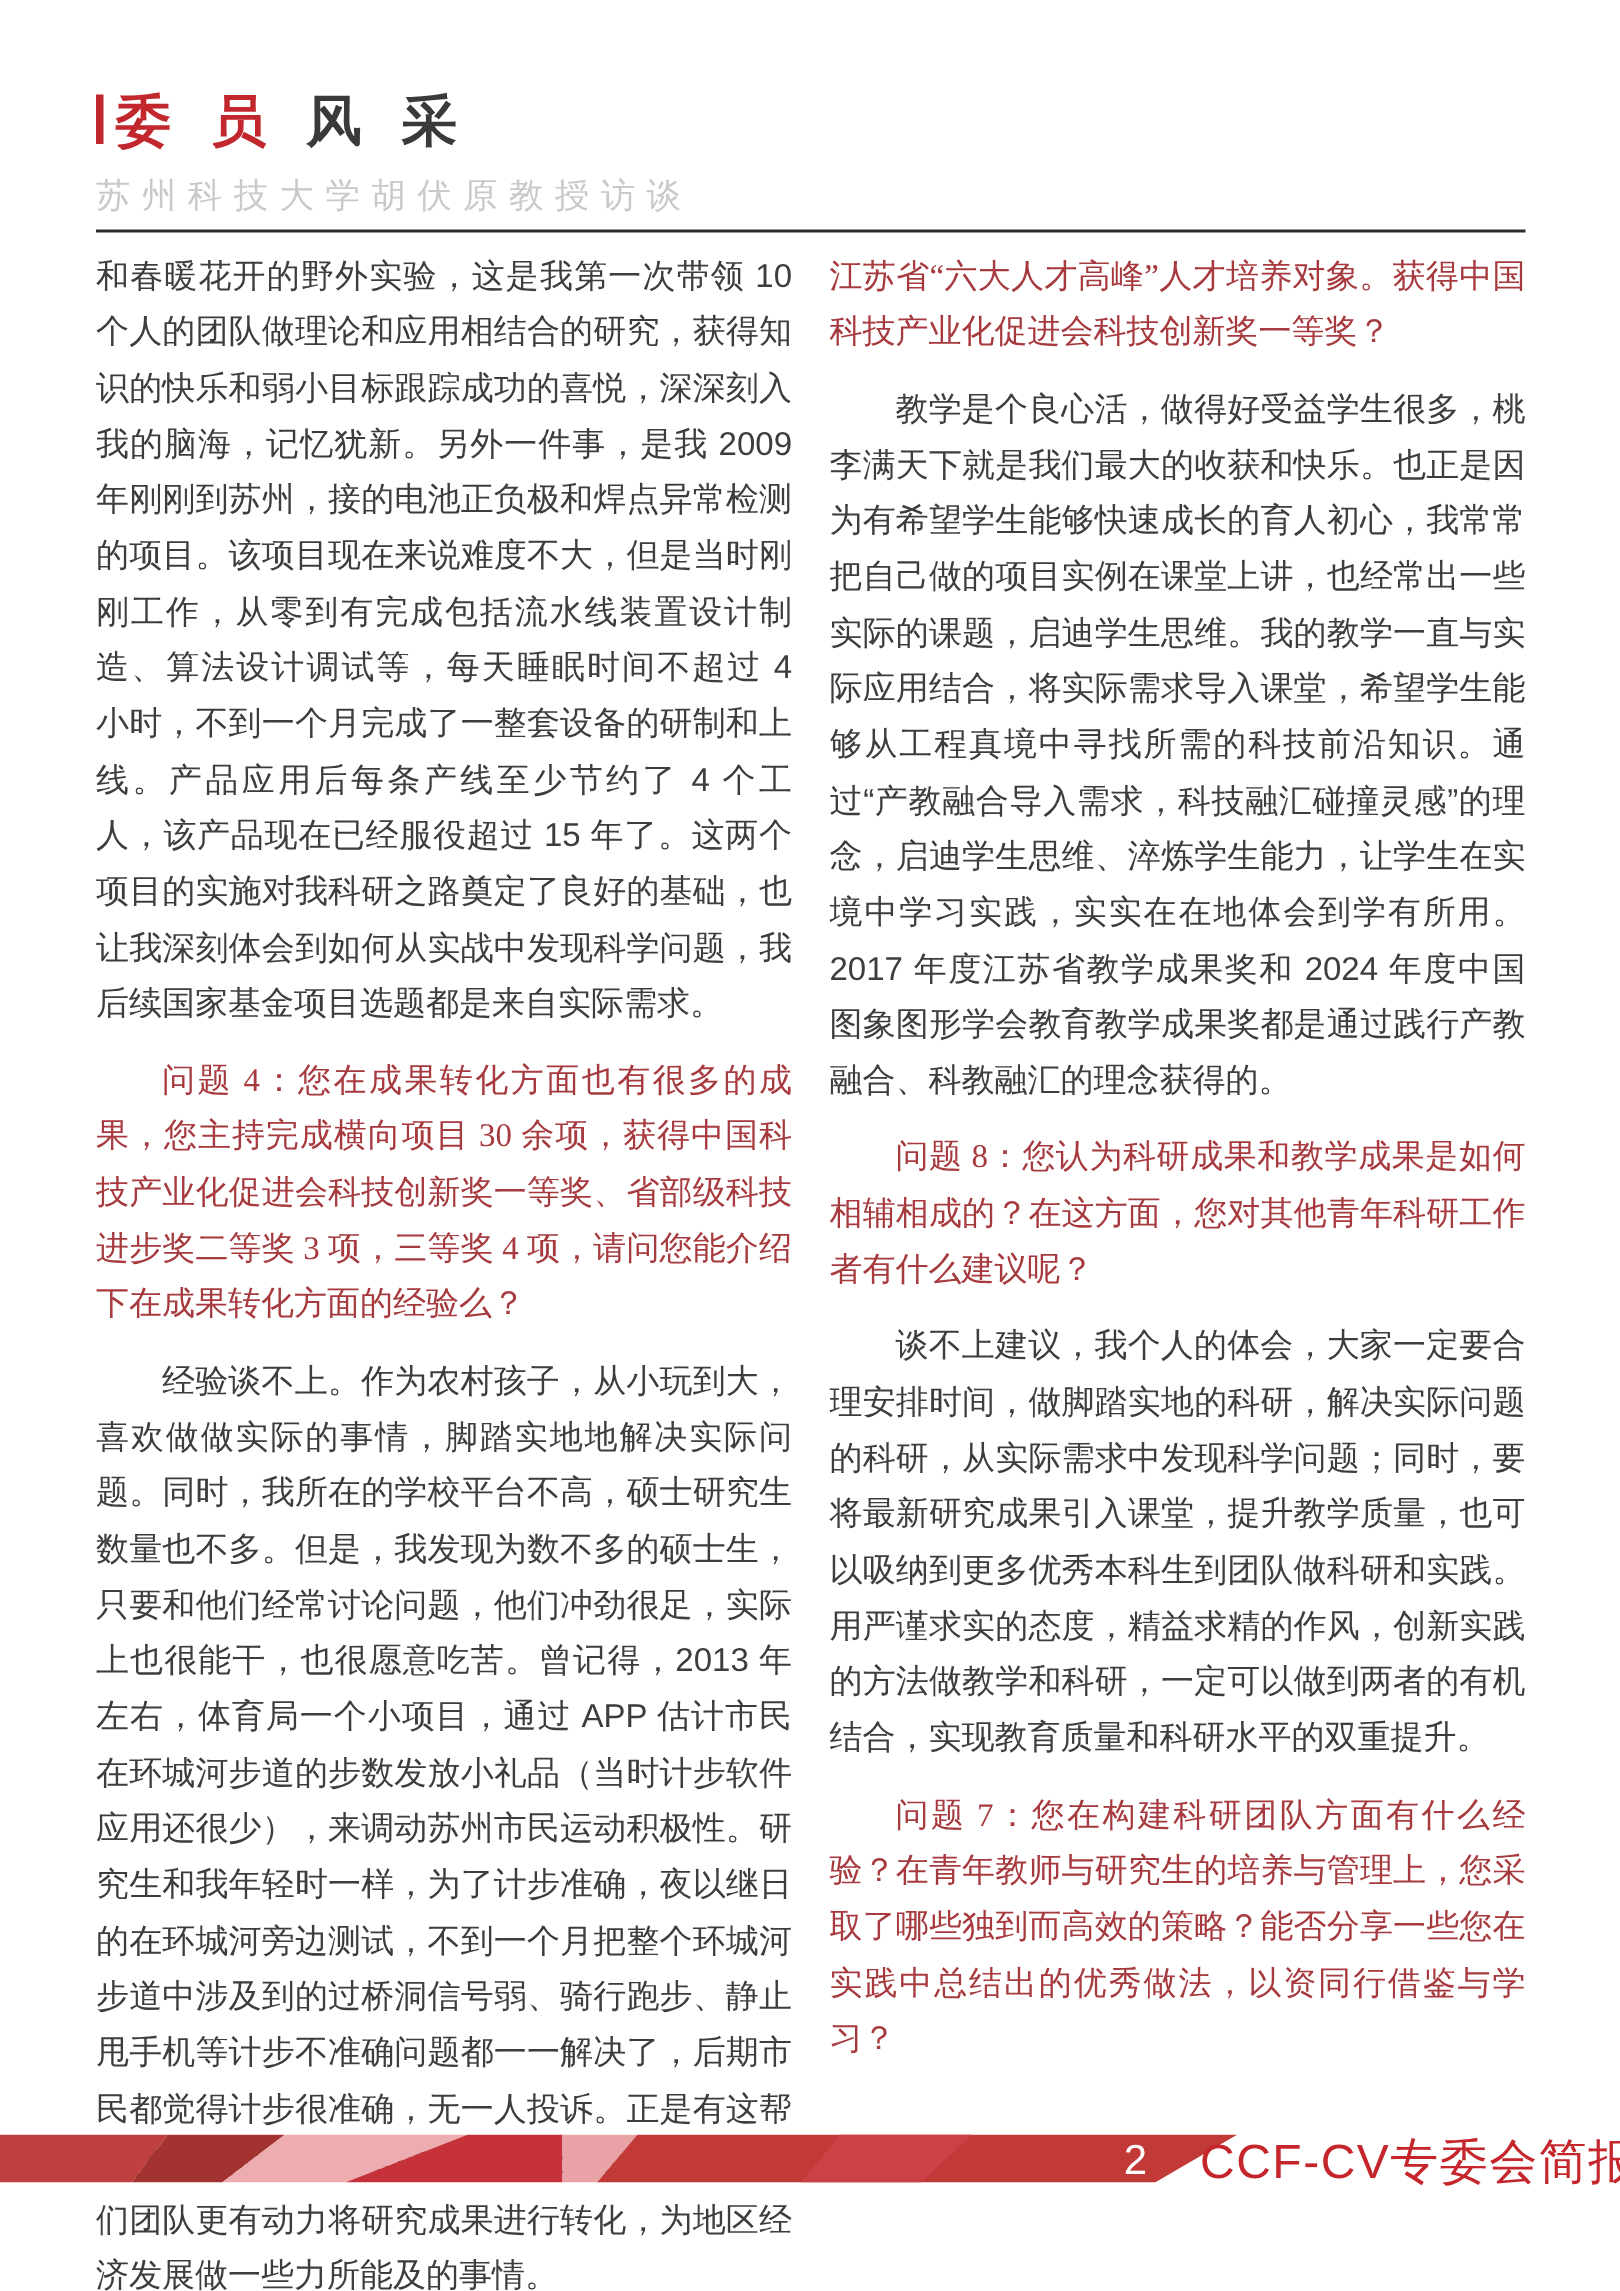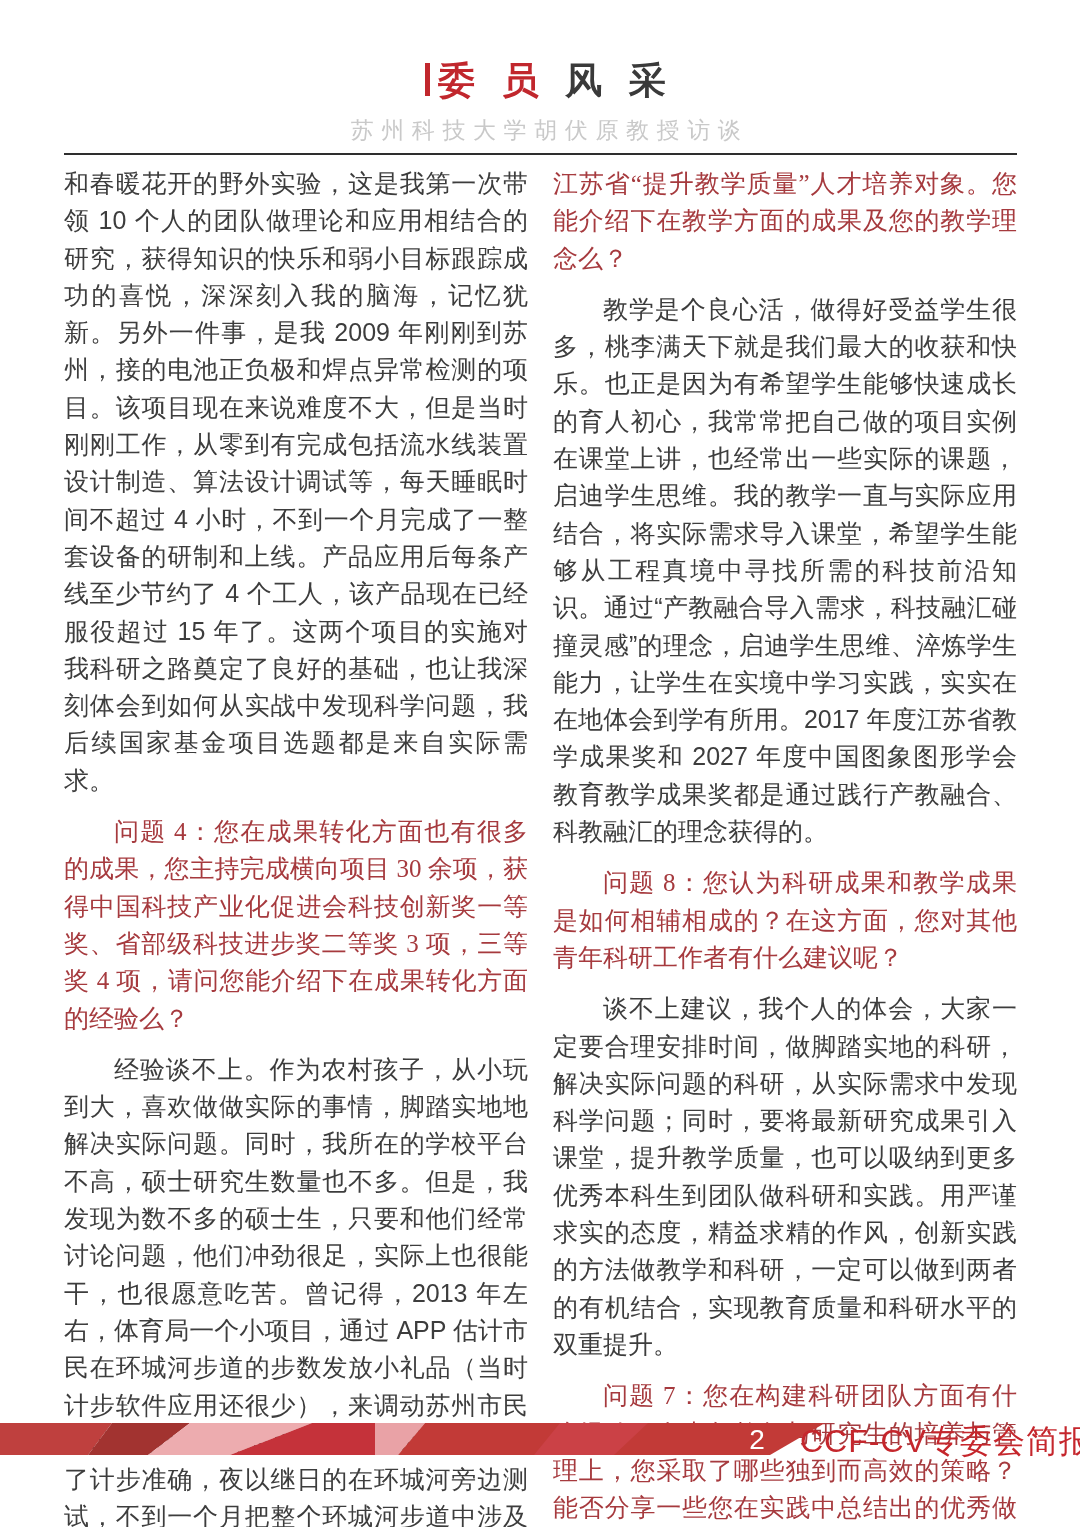--- a/index.html
+++ b/index.html
@@ -2,31 +2,31 @@
 <html><head>
 <meta charset="utf-8">
 <style>
   html,body{margin:0;padding:0;}
   body{
     width:1080px;height:1527px;position:relative;overflow:hidden;
     background:#ffffff;
     font-family:"Liberation Sans","DejaVu Sans",sans-serif;
   }
   
-  .page-header{position:absolute;top:0;left:64px;right:45px;text-align:center;}
+  .page-header{position:absolute;top:0;left:64px;right:45px;text-align:left;}
   .title-row{margin-top:56px;font-size:37px;font-weight:bold;letter-spacing:0.22em;color:#2f2f2f;white-space:nowrap;}
   .title-bar{display:inline-block;width:5px;height:33px;background:#c1272d;margin-right:8px;vertical-align:-3px;}
   .title-accent{color:#c1272d;}
   .title-rest{color:#3a3a3a;}
   .subtitle{margin-top:9px;font-size:23px;letter-spacing:0.33em;color:#c9c9c9;white-space:nowrap;}
   .header-rule{position:absolute;top:153px;left:64px;right:63px;height:2px;background:#2e2e2e;}
   
   .columns{position:absolute;top:165px;left:64px;right:63px;display:flex;gap:25px;}
   .col{flex:1;min-width:0;text-align:justify;}
-  .col p{margin:0 0 14px 0;font-size:25px;line-height:37.3px;color:#3d3d3d;}
+  .col p{margin:0 0 14px 0;font-size:22px;line-height:37.3px;color:#3d3d3d;}
   .col p.indent{text-indent:2em;}
   .col p.q{font-family:"Liberation Serif","DejaVu Serif",serif;color:#a63a3e;}
   
   .footer{position:absolute;left:0;top:1421px;width:1080px;height:36px;}
   .footer-strip{position:absolute;left:0;top:2px;width:825px;height:32px;display:block;}
   .page-num{position:absolute;left:737px;top:3px;width:40px;color:#ffffff;font-size:28px;font-weight:normal;text-align:center;}
   .footer-brand{position:absolute;left:800px;top:-1px;font-size:32px;letter-spacing:1px;color:#c5262c;white-space:nowrap;}
 </style>
 </head>
 <body>
@@ -43,22 +43,22 @@
 <div class="columns">
 
   <div class="col">
     <p>和春暖花开的野外实验，这是我第一次带领 10 个人的团队做理论和应用相结合的研究，获得知识的快乐和弱小目标跟踪成功的喜悦，深深刻入我的脑海，记忆犹新。另外一件事，是我 2009 年刚刚到苏州，接的电池正负极和焊点异常检测的项目。该项目现在来说难度不大，但是当时刚刚工作，从零到有完成包括流水线装置设计制造、算法设计调试等，每天睡眠时间不超过 4 小时，不到一个月完成了一整套设备的研制和上线。产品应用后每条产线至少节约了 4 个工人，该产品现在已经服役超过 15 年了。这两个项目的实施对我科研之路奠定了良好的基础，也让我深刻体会到如何从实战中发现科学问题，我后续国家基金项目选题都是来自实际需求。</p>
     <p class="q indent">问题 4：您在成果转化方面也有很多的成果，您主持完成横向项目 30 余项，获得中国科技产业化促进会科技创新奖一等奖、省部级科技进步奖二等奖 3 项，三等奖 4 项，请问您能介绍下在成果转化方面的经验么？</p>
     <p class="indent">经验谈不上。作为农村孩子，从小玩到大，喜欢做做实际的事情，脚踏实地地解决实际问题。同时，我所在的学校平台不高，硕士研究生数量也不多。但是，我发现为数不多的硕士生，只要和他们经常讨论问题，他们冲劲很足，实际上也很能干，也很愿意吃苦。曾记得，2013 年左右，体育局一个小项目，通过 APP 估计市民在环城河步道的步数发放小礼品（当时计步软件应用还很少），来调动苏州市民运动积极性。研究生和我年轻时一样，为了计步准确，夜以继日的在环城河旁边测试，不到一个月把整个环城河步道中涉及到的过桥洞信号弱、骑行跑步、静止甩手机等计步不准确问题都一一解决了，后期市民都觉得计步很准确，无一人投诉。正是有这帮年轻学生的支持，有苏州智造之城的土壤，让我们团队更有动力将研究成果进行转化，为地区经济发展做一些力所能及的事情。</p>
 
   </div>
 
   <div class="col">
-    <p class="q">江苏省“提升教学质量”人才培养对象。您能介绍下在教学方面的成果及您的教学理念么？</p>
-    <p class="indent">教学是个良心活，做得好受益学生很多，桃李满天下就是我们最大的收获和快乐。也正是因为有希望学生能够快速成长的育人初心，我常常把自己做的项目实例在课堂上讲，也经常出一些实际的课题，启迪学生思维。我的教学一直与实际应用结合，将实际需求导入课堂，希望学生能够从工程真境中寻找所需的科技前沿知识。通过“产教融合导入需求，科技融汇碰撞灵感”的理念，启迪学生思维、淬炼学生能力，让学生在实境中学习实践，实实在在地体会到学有所用。2017 年度江苏省教学成果奖和 2027 年度中国图象图形学会教育教学成果奖都是通过践行产教融合、科教融汇的理念获得的。</p>
+    <p class="q">江苏省“六大人才高峰”人才培养对象。获得中国科技产业化促进会科技创新奖一等奖？</p>
+    <p class="indent">教学是个良心活，做得好受益学生很多，桃李满天下就是我们最大的收获和快乐。也正是因为有希望学生能够快速成长的育人初心，我常常把自己做的项目实例在课堂上讲，也经常出一些实际的课题，启迪学生思维。我的教学一直与实际应用结合，将实际需求导入课堂，希望学生能够从工程真境中寻找所需的科技前沿知识。通过“产教融合导入需求，科技融汇碰撞灵感”的理念，启迪学生思维、淬炼学生能力，让学生在实境中学习实践，实实在在地体会到学有所用。2017 年度江苏省教学成果奖和 2024 年度中国图象图形学会教育教学成果奖都是通过践行产教融合、科教融汇的理念获得的。</p>
     <p class="q indent">问题 8：您认为科研成果和教学成果是如何相辅相成的？在这方面，您对其他青年科研工作者有什么建议呢？</p>
     <p class="indent">谈不上建议，我个人的体会，大家一定要合理安排时间，做脚踏实地的科研，解决实际问题的科研，从实际需求中发现科学问题；同时，要将最新研究成果引入课堂，提升教学质量，也可以吸纳到更多优秀本科生到团队做科研和实践。用严谨求实的态度，精益求精的作风，创新实践的方法做教学和科研，一定可以做到两者的有机结合，实现教育质量和科研水平的双重提升。</p>
     <p class="q indent">问题 7：您在构建科研团队方面有什么经验？在青年教师与研究生的培养与管理上，您采取了哪些独到而高效的策略？能否分享一些您在实践中总结出的优秀做法，以资同行借鉴与学习？</p>
 
   </div>
 
 </div>
 
 <div class="footer">
   <svg class="footer-strip" viewBox="0 0 825 32" preserveAspectRatio="none">

